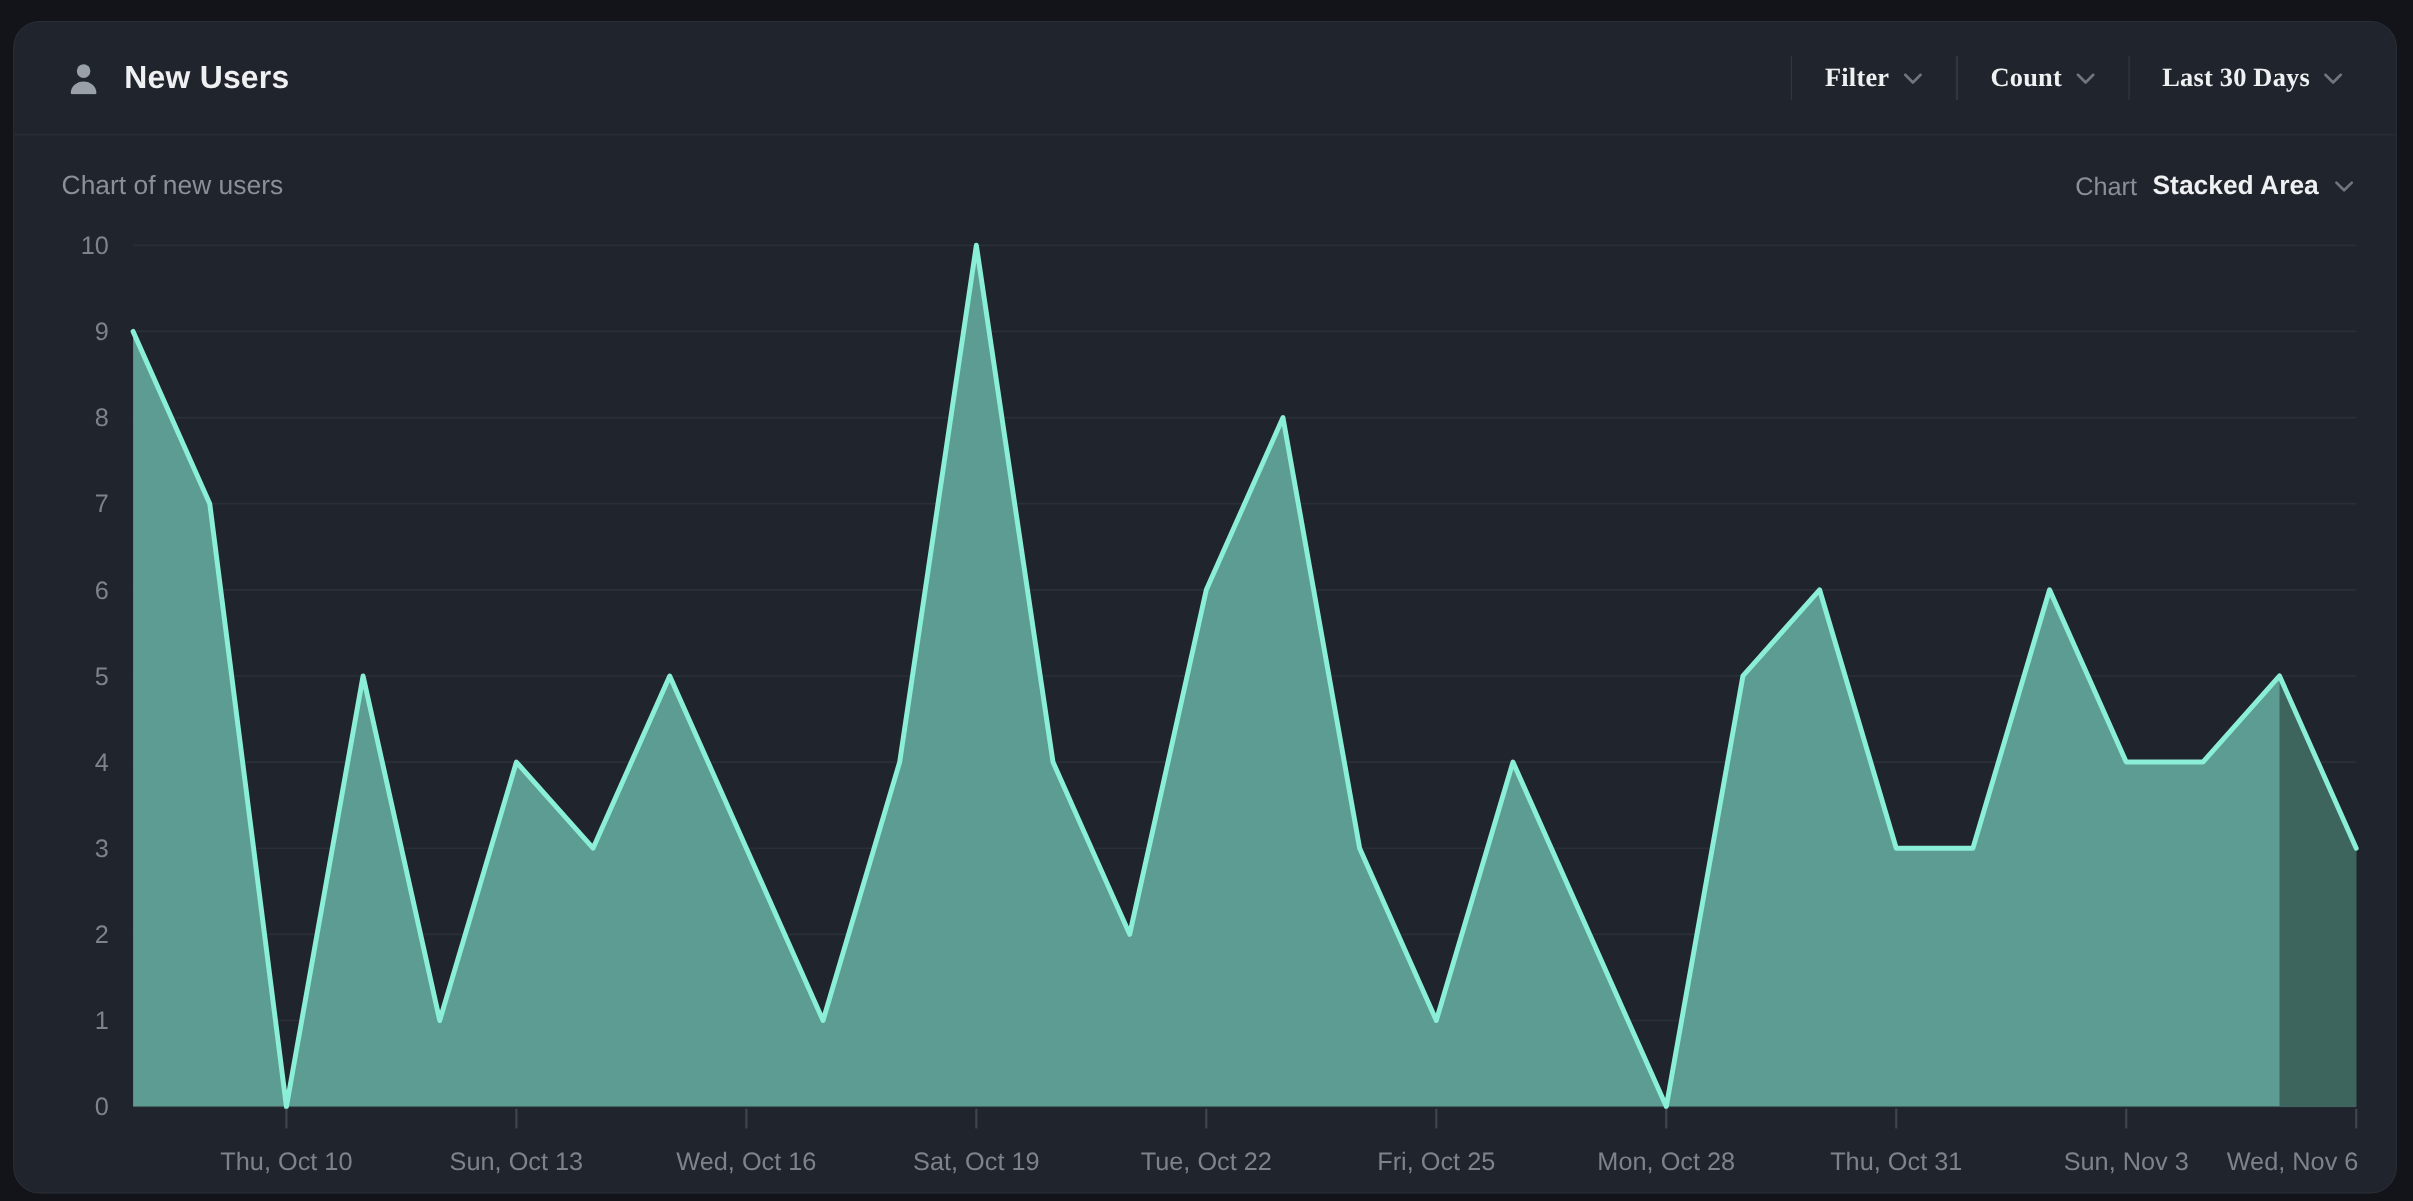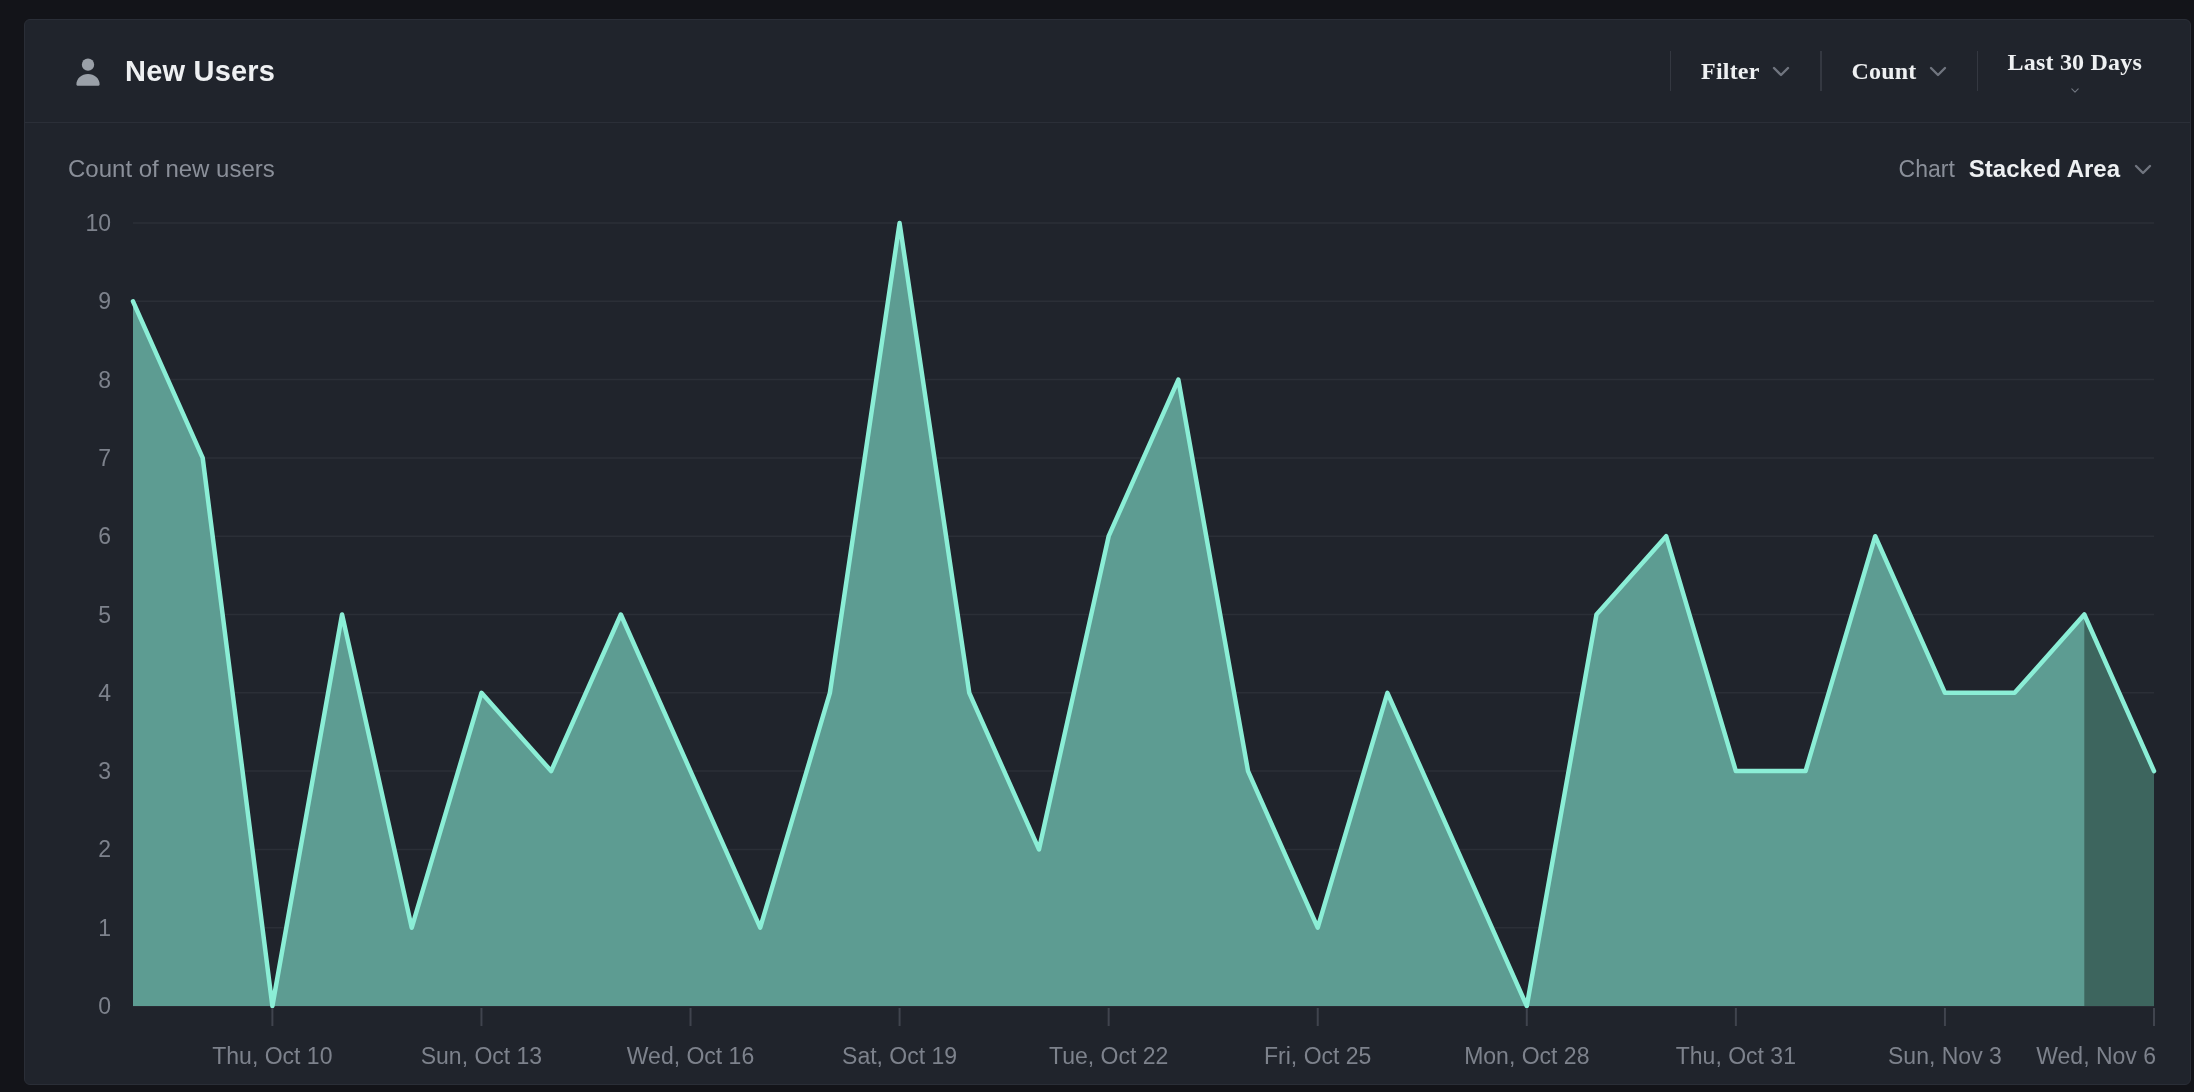--- a/index.html
+++ b/index.html
@@ -4,24 +4,24 @@
 <style>
   * { margin:0; padding:0; box-sizing:border-box; }
   html,body { width:2194px; height:1092px; }
   body {
     background: var(--page-bg, #131419);
     font-family: "Liberation Sans", "DejaVu Sans", sans-serif;
     position: relative;
     overflow: hidden;
   }
   .card {
-    position:absolute; left:24px; top:19px; width:2167px; height:1066px;
+    position:absolute; left:12px; top:19px; width:2167px; height:1066px;
     background: var(--card-bg, #20242c);
     border:1px solid var(--card-border, #2a2e37);
-    border-radius:6px;
+    border-radius:24px;
   }
   
   .card-header {
     position:absolute; left:0; top:0; right:0; height:103px;
     display:flex; align-items:center; justify-content:space-between;
     border-bottom:1px solid var(--divider, #2b2f38);
     padding:0 42px 0 48px;
   }
   .header-left { display:flex; align-items:center; gap:22px; }
   .user-icon svg { display:block; }
@@ -82,31 +82,31 @@
       </button>
       <div class="hc-sep"></div>
       <div class="hc-sep"></div>
       <button class="hc-btn">
         <span>Count</span>
         <svg class="chev" width="18" height="11" viewBox="0 0 18 11">
             <path d="M2 2 L9 9 L16 2" fill="none" stroke="var(--chevron,#70757f)" stroke-width="2.4" stroke-linecap="round" stroke-linejoin="round"></path>
           </svg>
       </button>
       <div class="hc-sep"></div>
-      <button class="hc-btn" style="padding-right:6px;flex-direction:column;">
+      <button class="hc-btn" style="padding-right:6px;">
         <span>Last 30 Days</span>
         <svg class="chev" width="18" height="11" viewBox="0 0 18 11">
             <path d="M2 2 L9 9 L16 2" fill="none" stroke="var(--chevron,#70757f)" stroke-width="2.4" stroke-linecap="round" stroke-linejoin="round"></path>
           </svg>
       </button>
     </div>
   </div>
 
   <div class="body-toprow">
-    <span class="metric-label">Count of new users</span>
+    <span class="metric-label">Chart of new users</span>
     <button class="chart-select">
       <span class="lbl">Chart</span>
       <span class="val">Stacked Area</span>
       <svg class="chev" width="18" height="11" viewBox="0 0 18 11">
           <path d="M2 2 L9 9 L16 2" fill="none" stroke="var(--chevron,#70757f)" stroke-width="2.4" stroke-linecap="round" stroke-linejoin="round"></path>
         </svg>
     </button>
   </div>
 
   <svg class="chart-svg" id="chart" viewBox="0 0 2167 1066">

